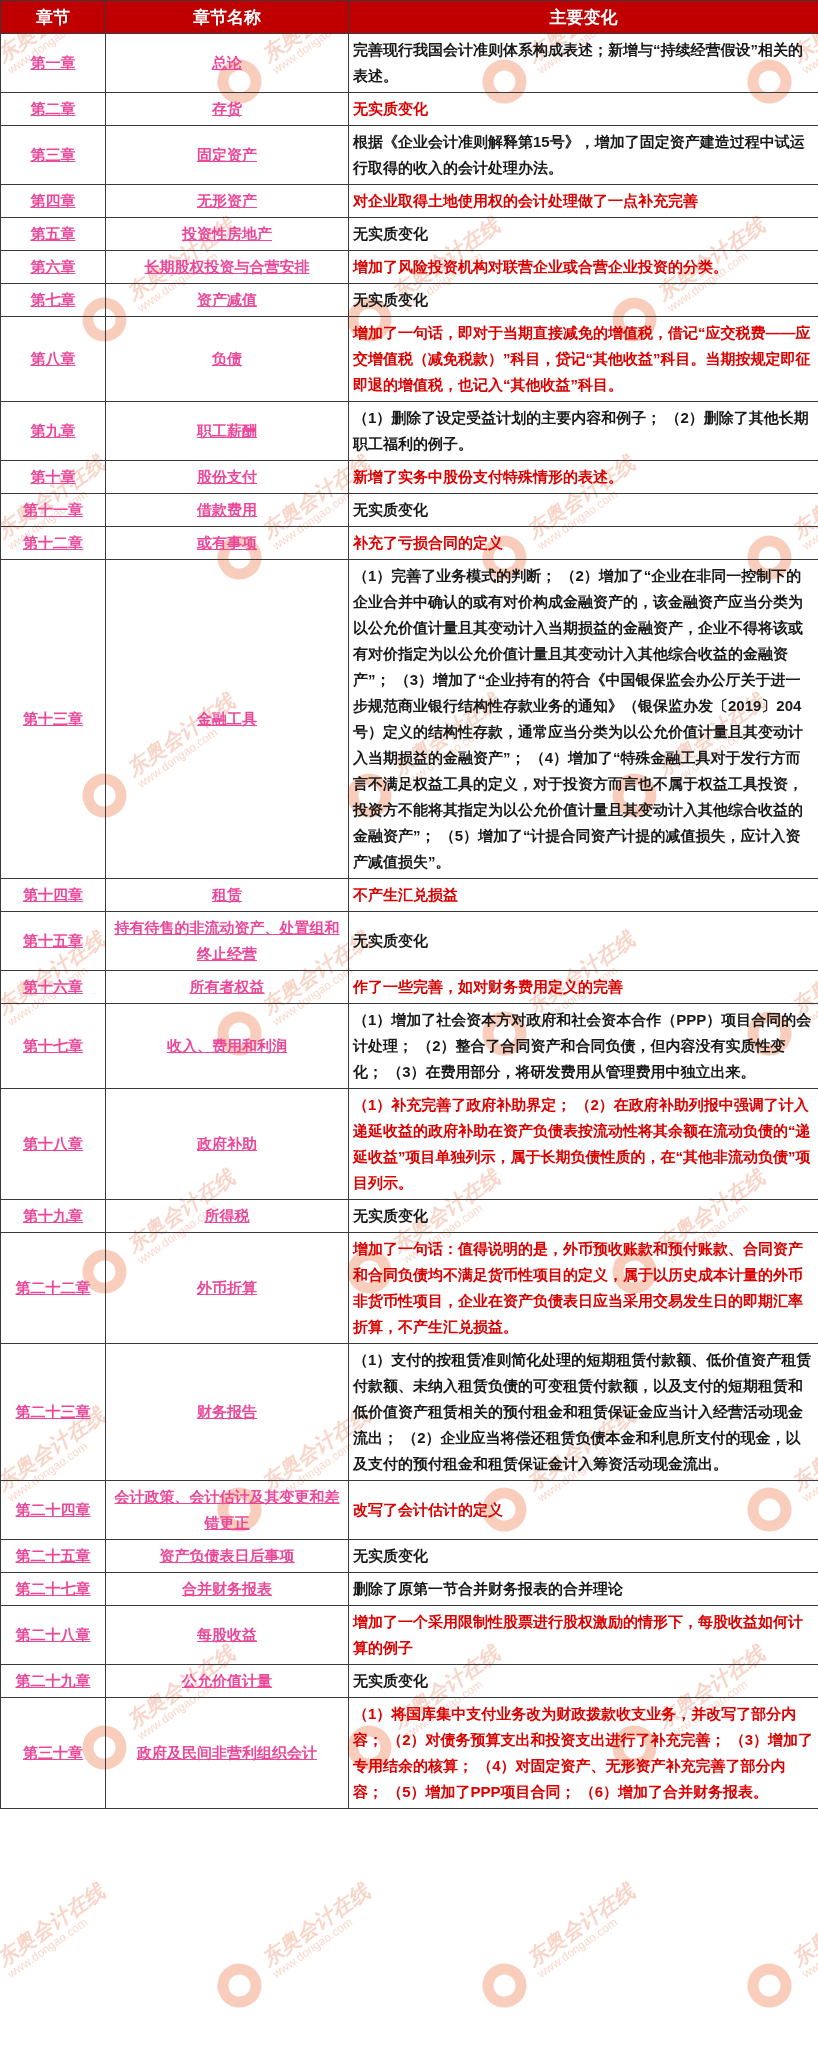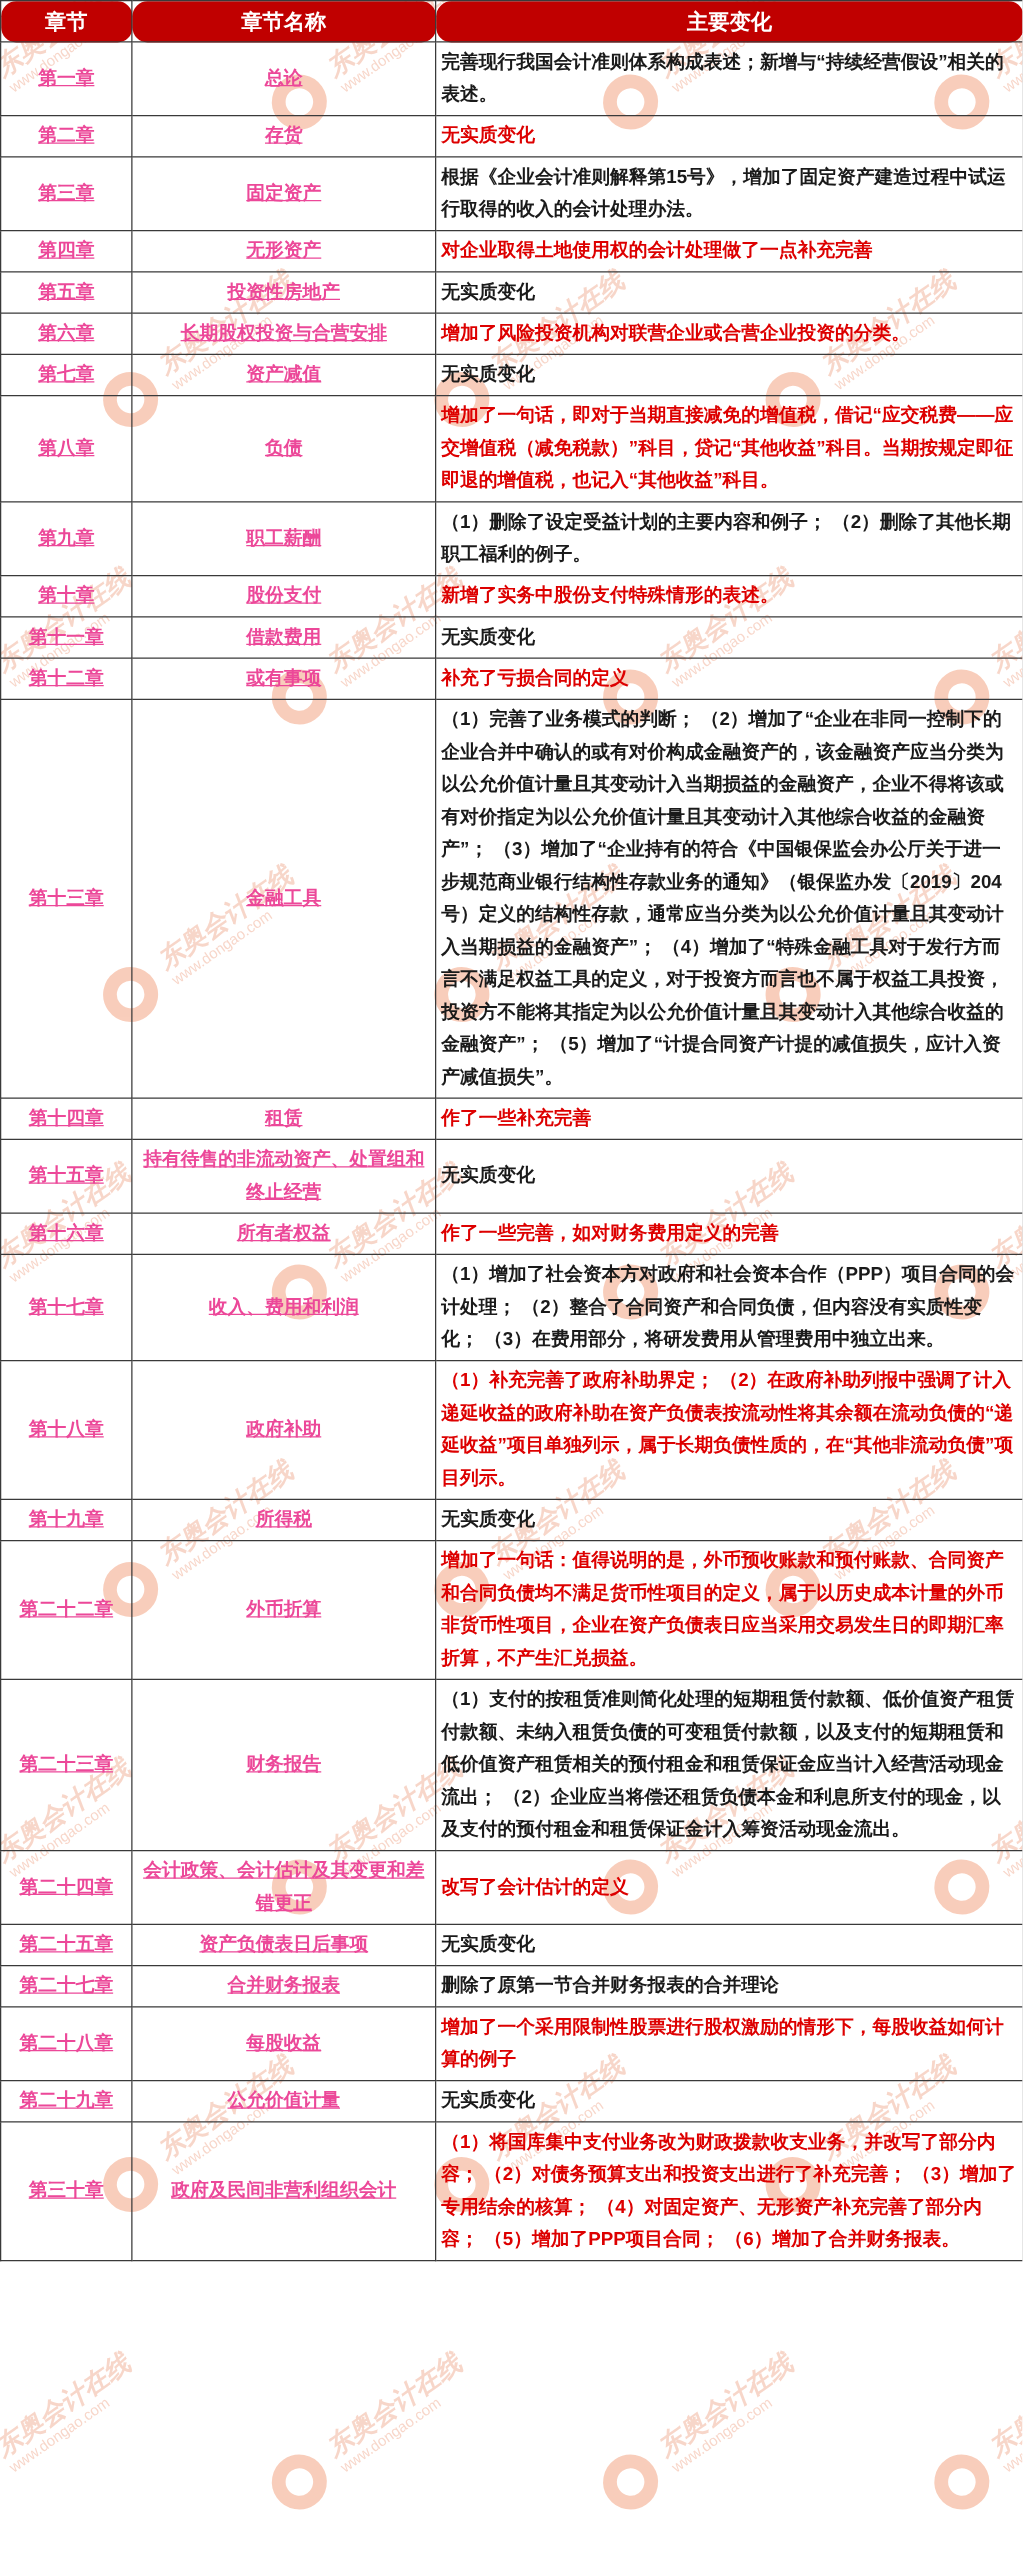--- a/index.html
+++ b/index.html
@@ -42,21 +42,20 @@
   }
   .tbl col.c1{width:105px;}
   .tbl col.c2{width:243px;}
   .tbl col.c3{width:470px;}
   .tbl thead th{
     background:#c00000;
     color:#fff;
     font-size:17px;font-weight:bold;
     height:33px;padding:2px 0;
     border-bottom:1px solid #3a3a3a;
-    border-radius:12px;
   }
   .tbl thead th + th{border-left:1px solid rgba(255,255,255,.85);margin-top:27px;}
   .tbl td{
     font-size:15px;line-height:26px;
     padding:3px 4px;
     color:#1a1a1a;
     background:transparent;
   }
   td.cell-chapter,td.cell-name{
     text-align:center;font-weight:bold;color:#ec4899;text-decoration:underline;
@@ -370,21 +369,21 @@
     <td class="cell-change">补充了亏损合同的定义</td>
   </tr>
         <tr class="black">
     <td class="cell-chapter">第十三章</td>
     <td class="cell-name">金融工具</td>
     <td class="cell-change"> （1）完善了业务模式的判断； （2）增加了“企业在非同一控制下的企业合并中确认的或有对价构成金融资产的，该金融资产应当分类为以公允价值计量且其变动计入当期损益的金融资产，企业不得将该或有对价指定为以公允价值计量且其变动计入其他综合收益的金融资产”； （3）增加了“企业持有的符合《中国银保监会办公厅关于进一步规范商业银行结构性存款业务的通知》（银保监办发〔2019〕204号）定义的结构性存款，通常应当分类为以公允价值计量且其变动计入当期损益的金融资产”； （4）增加了“特殊金融工具对于发行方而言不满足权益工具的定义，对于投资方而言也不属于权益工具投资，投资方不能将其指定为以公允价值计量且其变动计入其他综合收益的金融资产”； （5）增加了“计提合同资产计提的减值损失，应计入资产减值损失”。</td>
   </tr>
         <tr class="red">
     <td class="cell-chapter">第十四章</td>
     <td class="cell-name">租赁</td>
-    <td class="cell-change">作了一些补充完善</td>
+    <td class="cell-change">不产生汇兑损益</td>
   </tr>
         <tr class="black">
     <td class="cell-chapter">第十五章</td>
     <td class="cell-name">持有待售的非流动资产、处置组和终止经营</td>
     <td class="cell-change">无实质变化</td>
   </tr>
         <tr class="red">
     <td class="cell-chapter">第十六章</td>
     <td class="cell-name">所有者权益</td>
     <td class="cell-change">作了一些完善，如对财务费用定义的完善</td>

